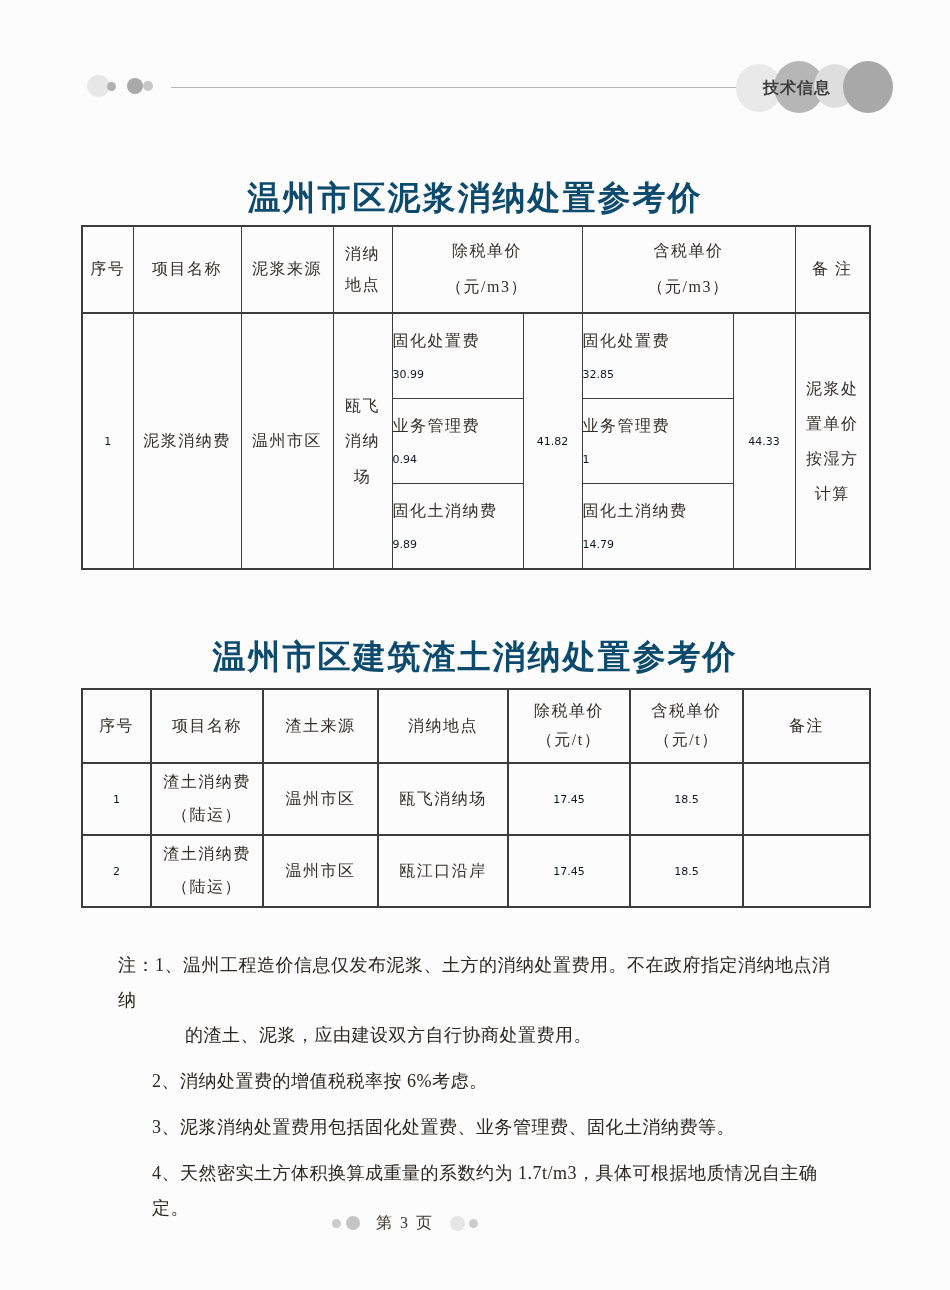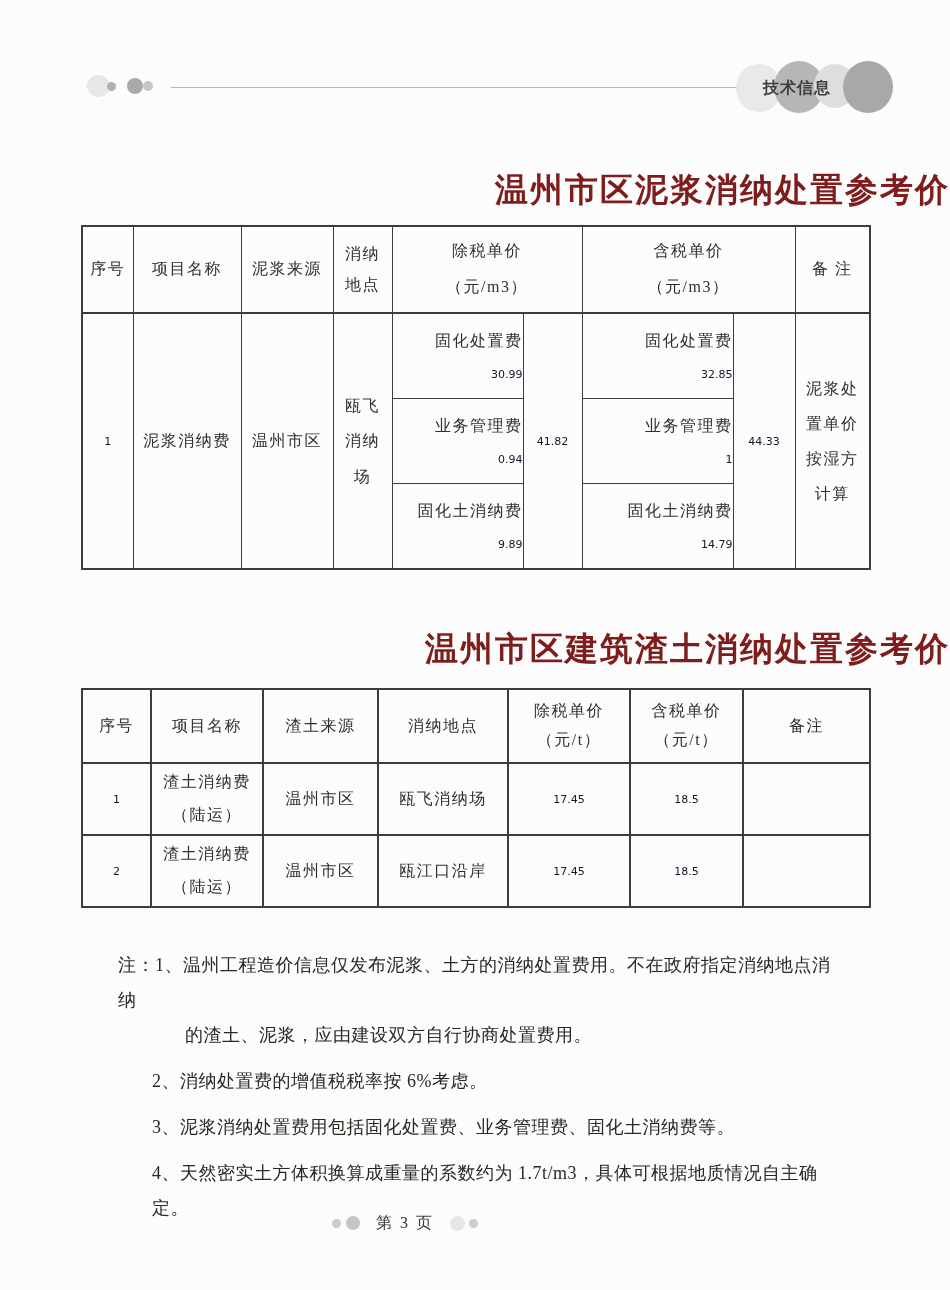--- a/index.html
+++ b/index.html
@@ -17,22 +17,22 @@
   .hdr-rule { position:absolute; top:87px; left:171px; width:568px; height:1px; background:#b7b7b7; }
   .badge-label {
     position:absolute; top:78px; left:763px;
     font-family:"DejaVu Sans","Liberation Sans",sans-serif;
     font-size:16px; font-weight:bold; color:#3e3e3e; letter-spacing:1px;
     z-index:5;
   }
 
   
   .doc-title {
-    position:absolute; left:0; width:950px; text-align:right;
-    font-size:33px; font-weight:bold; letter-spacing:2px; color:#7f1d1d;
+    position:absolute; left:0; width:950px; text-align:center;
+    font-size:33px; font-weight:bold; letter-spacing:2px; color:#0c4a6e;margin-top:8px;
   }
   #title1 { top:168px; }
   #title2 { top:627px; }
 
   
   table { border-collapse:collapse; table-layout:fixed; background:transparent; }
   td,th { text-align:center; vertical-align:middle; font-weight:normal;
           font-size:16px; letter-spacing:1.5px; color:#332e2b; }
   .num { font-family:"DejaVu Sans","Liberation Sans",sans-serif; font-size:11px;
          letter-spacing:0; font-weight:500; color:#0f172a; }
@@ -42,21 +42,21 @@
   #table1 thead th { height:85px; border-bottom:2px solid #3c3c3c; }
   #table1 tbody tr { height:84px; }
 
   #table2 { position:absolute; left:81px; top:688px; width:788px; border:2px solid #3c3c3c; }
   #table2 th, #table2 td { border:2px solid #3c3c3c; }
   #table2 thead th { height:74px; }
   #table2 tbody tr { height:72px; }
 
   .h2col { display:flex; flex-direction:column; justify-content:space-evenly; height:85px; align-items:center; }
   .h2tight { line-height:1.8; }
-  .subcell { display:flex; flex-direction:column; justify-content:space-evenly; height:84px; align-items:flex-end; }
+  .subcell { display:flex; flex-direction:column; justify-content:space-evenly; height:84px; align-items:flex-start; }
   .w2 { width:2.3em; margin:0 auto; line-height:1.9; }
   .w2tall { width:2.3em; margin:0 auto; line-height:2.2; }
   .w4 { width:4.35em; margin:0 auto; line-height:2.2; }
   .twoline { line-height:2.05; }
 
   
   .notes { position:absolute; left:118px; top:948px; width:730px; font-size:18px;
            color:#2b2723; letter-spacing:0.5px; }
   .note-line { line-height:35px; }
   .note-item { margin-left:34px; margin-top:11px; line-height:35px; }

